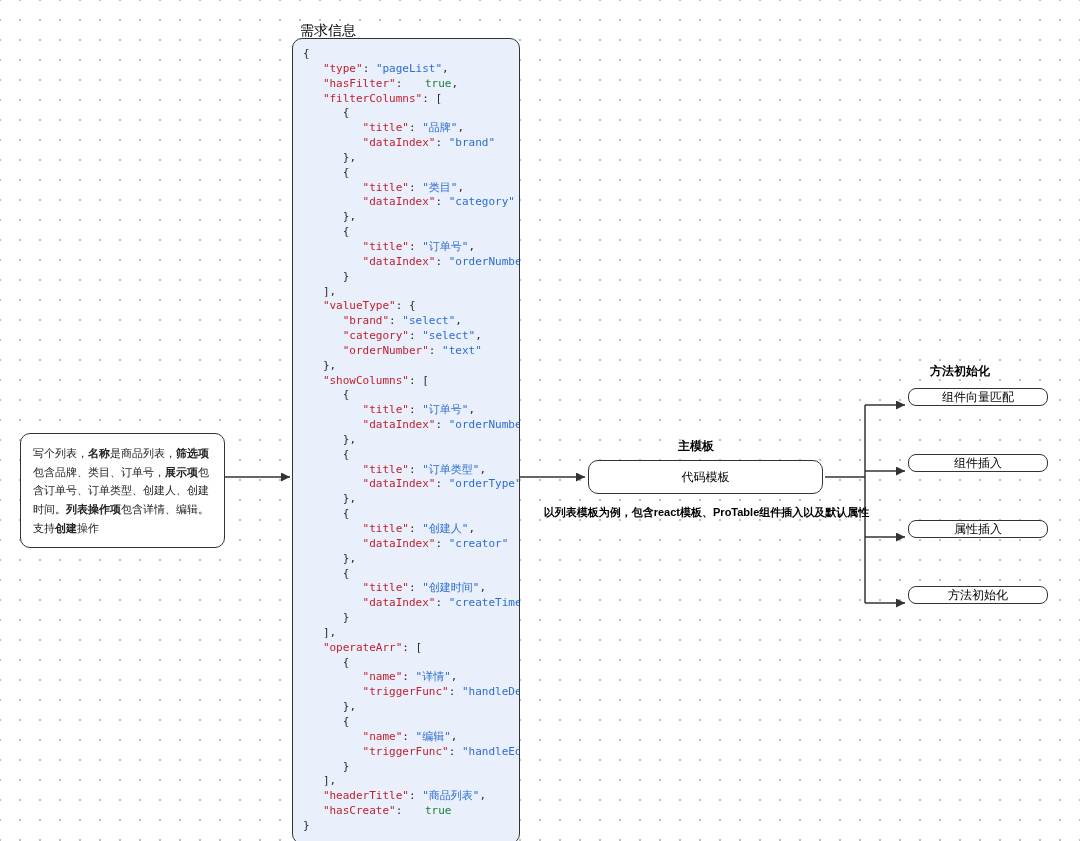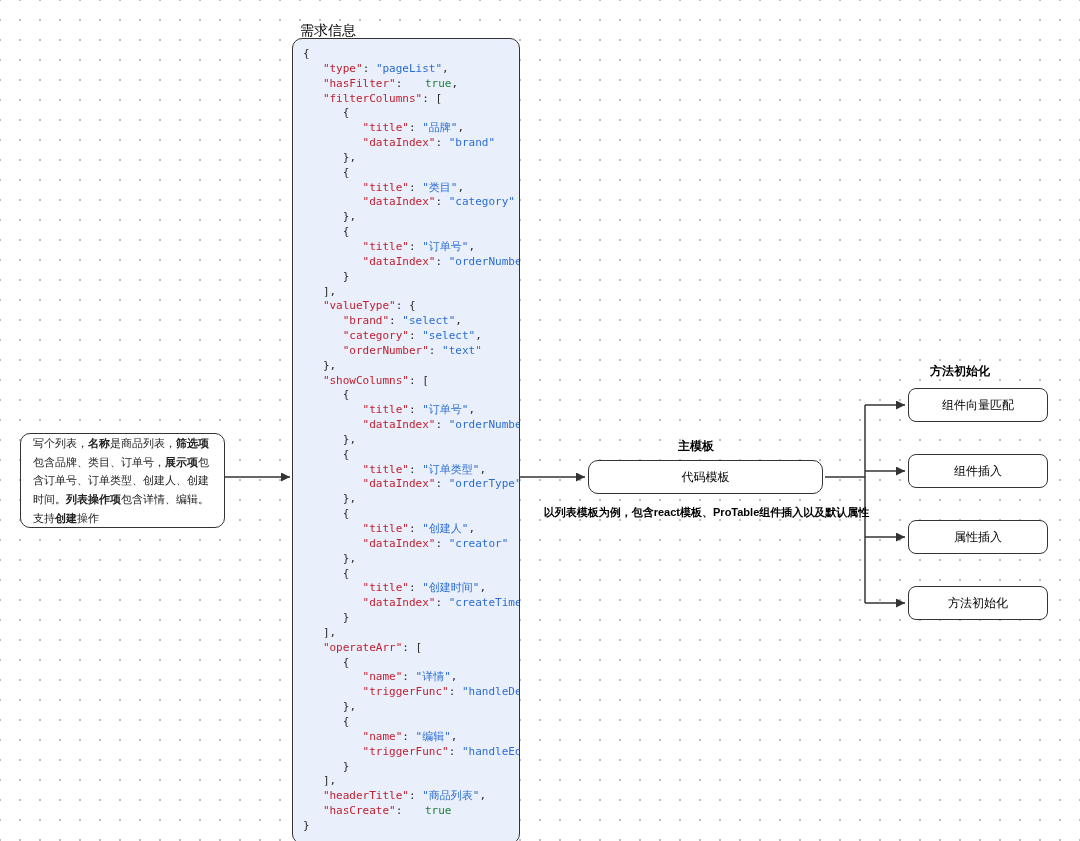--- a/index.html
+++ b/index.html
@@ -20,21 +20,21 @@
     background-size: 20px 20px;
     background-position: 10px 10px;
     z-index: 0;
   }
 
   .node {
     position: absolute;
     border: 1.5px solid #333;
     border-radius: 10px;
     background: #f3f7ff;
-    padding: 0 12px;
+    padding: 10px 12px;
     z-index: 2;
   }
   .node-white { background: #fff; }
   .node-center {
     display: flex;
     align-items: center;
     justify-content: center;
     text-align: center;
   }
   .label {
@@ -83,21 +83,21 @@
     z-index: 1;
     pointer-events: none;
   }
 
   .action {
     position: absolute;
     border: 1.5px solid #333;
     border-radius: 8px;
     background: #fff;
     width: 140px;
-    height: 34px;
+    height: 18px;
     display: flex;
     align-items: center;
     justify-content: center;
     font-size: 12px;
     z-index: 2;
   }
 </style>
 </head>
 <body>
 

